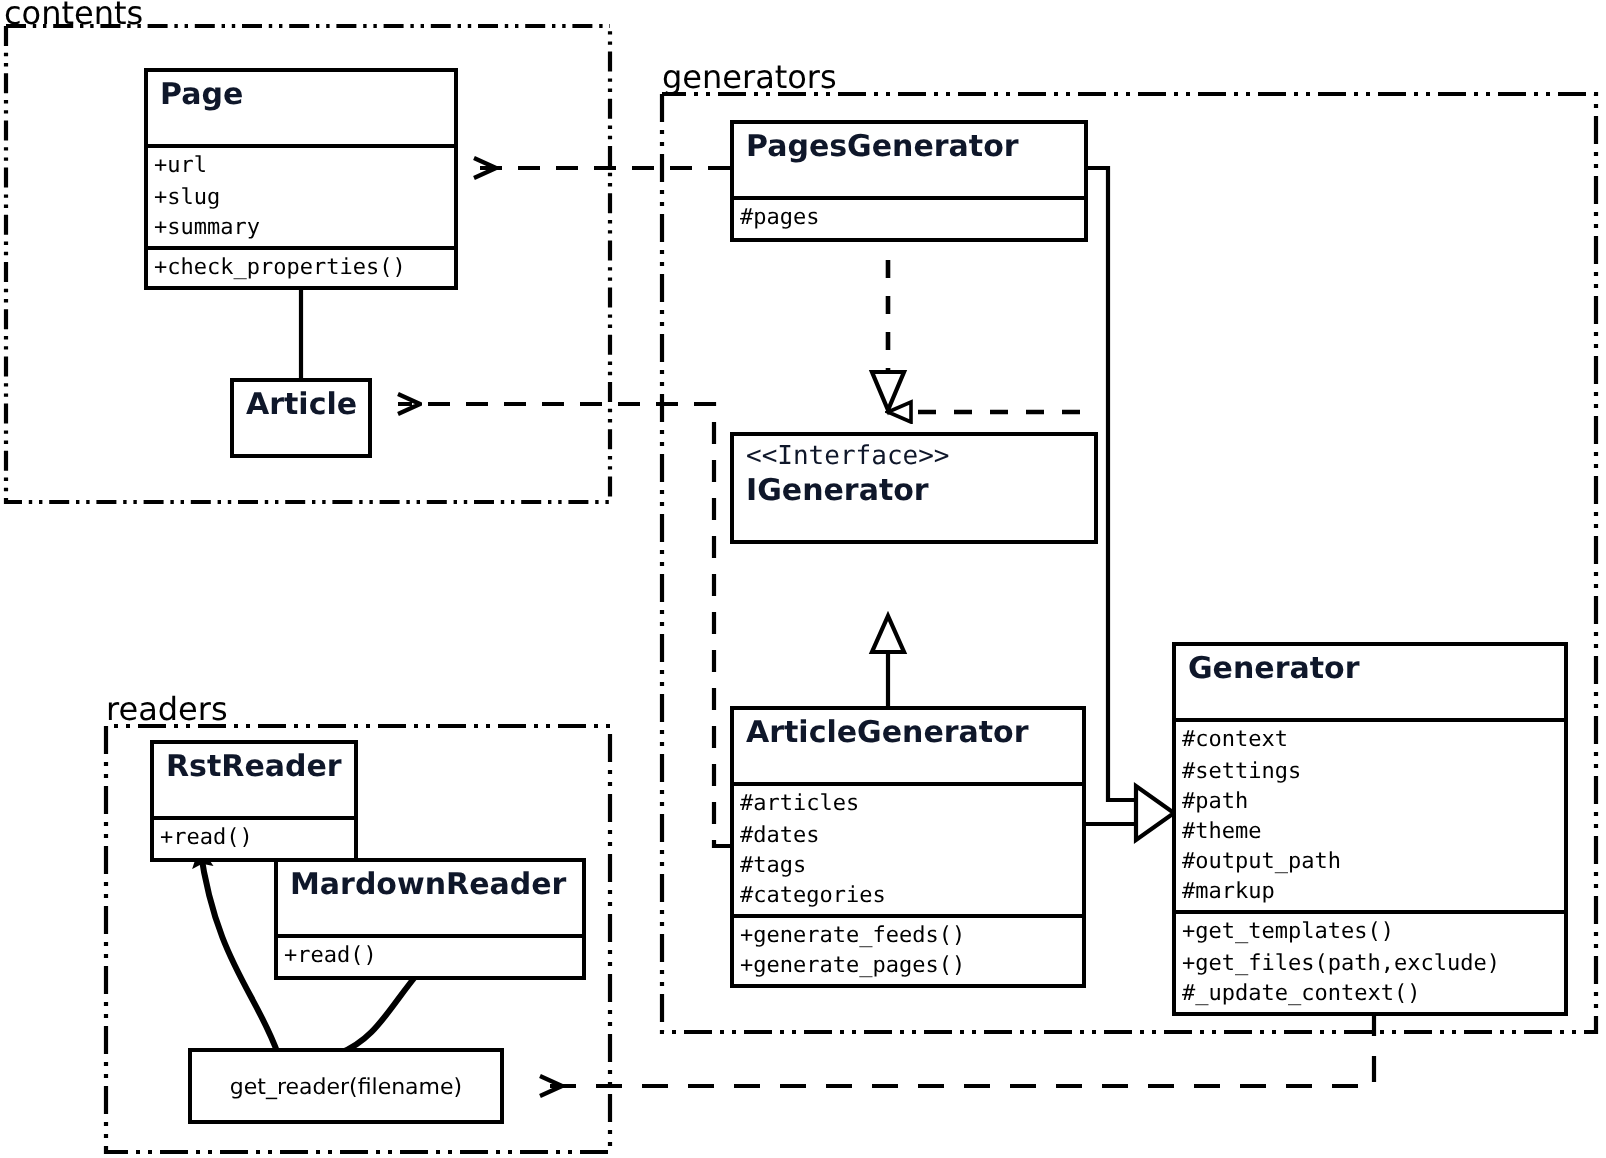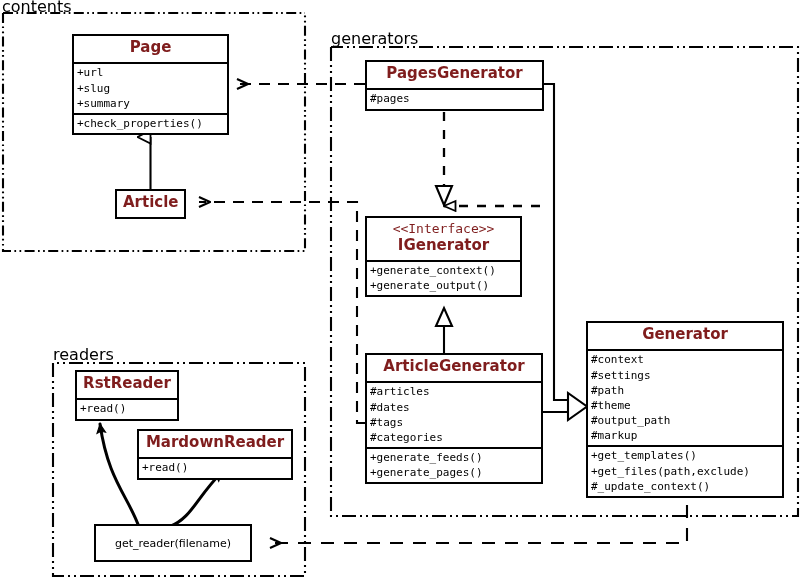--- a/index.html
+++ b/index.html
@@ -34,27 +34,26 @@
   
   .cls {
     position: absolute;
     box-sizing: border-box;
     background: #ffffff;
     border: 2px solid #000;
     z-index: 5;
   }
   .cls .hdr {
     box-sizing: border-box;
-    text-align: center;
     font-weight: bold;
     font-size: 15px;
     font-family: "DejaVu Sans", sans-serif;
-    padding: 3px 6px 6px 6px;
+    padding: 3px 6px 16px 6px;
     line-height: 1.16;
-    color: #7f1d1d;
+    color: #0f172a;
   }
   .cls .stereo {
     display: block;
     font-weight: normal;
     font-size: 13px;
     font-family: "DejaVu Sans Mono", monospace;
     line-height: 1.2;
   }
   .cls .sep {
     border-top: 2px solid #000;
@@ -185,28 +184,24 @@
     <div class="hdr">Article</div>
   </div>
 
   <div class="cls" style="left:365px; top:60px; width:179px;">
     <div class="hdr">PagesGenerator</div>
     <div class="comp sep">
       <div>#pages</div>
     </div>
   </div>
 
-  <div class="cls" style="left:365px; top:216px; width:157px;">
+  <div class="cls" style="left:365px; top:216px; width:184px;">
     <div class="hdr">
       <span class="stereo">&lt;&lt;Interface&gt;&gt;</span>
       <span>IGenerator</span>
-    </div>
-    <div class="comp sep">
-      <div>+generate_context()</div>
-      <div>+generate_output()</div>
     </div>
   </div>
 
   <div class="cls" style="left:365px; top:353px; width:178px;">
     <div class="hdr">ArticleGenerator</div>
     <div class="comp sep">
       <div>#articles</div>
       <div>#dates</div>
       <div>#tags</div>
       <div>#categories</div>

